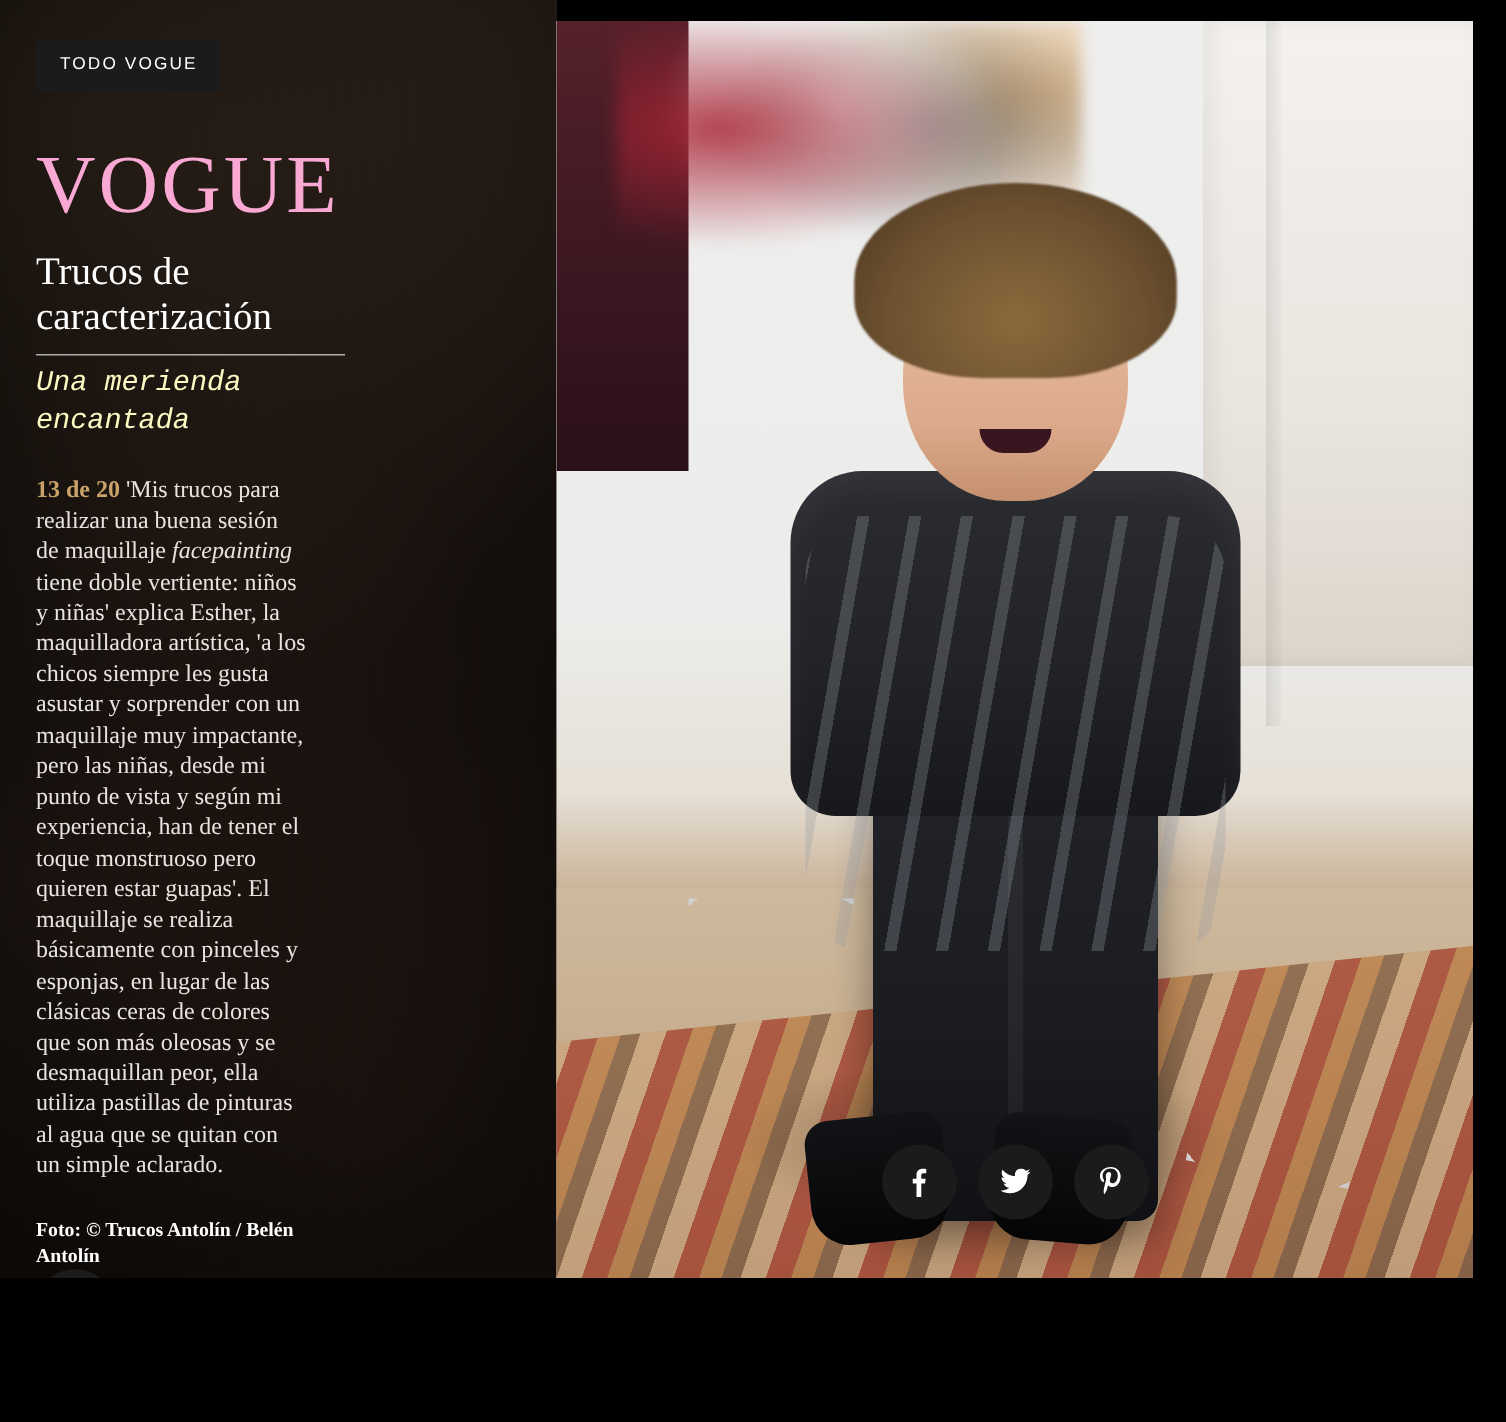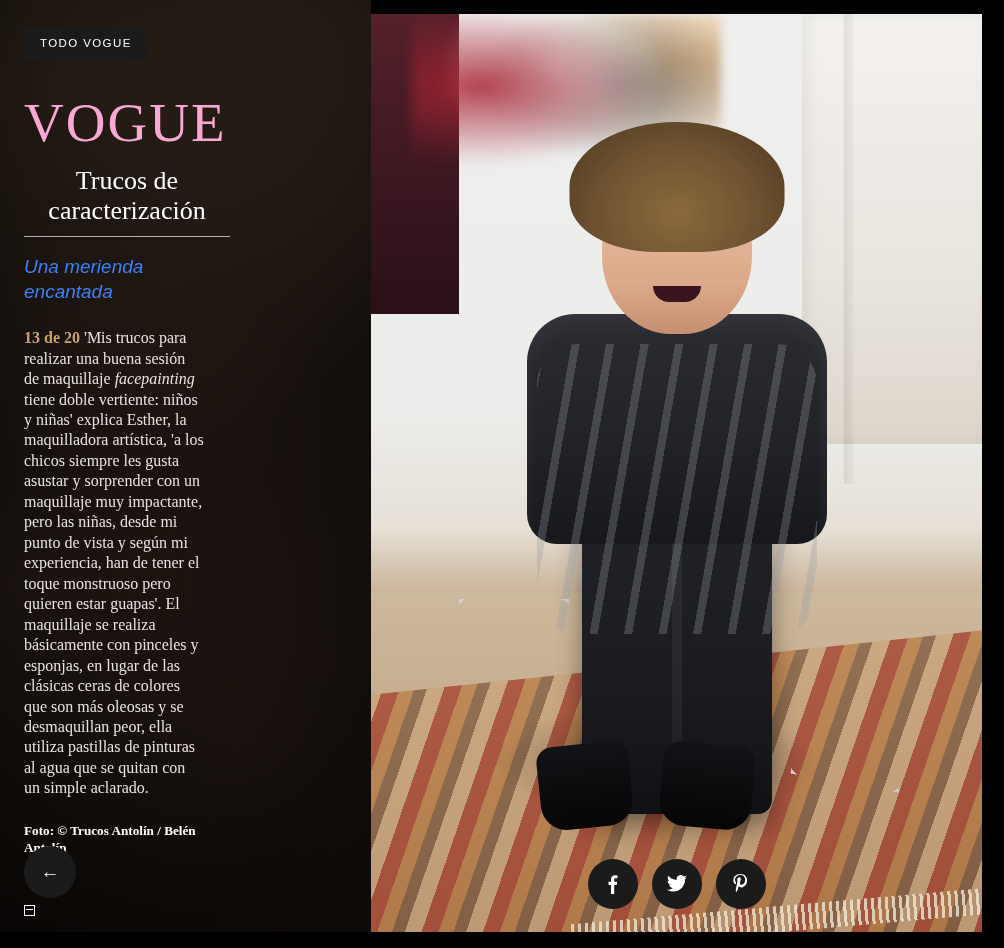--- a/index.html
+++ b/index.html
@@ -5,21 +5,21 @@
   * { box-sizing: border-box; }
   html, body {
     margin: 0; padding: 0;
     width: 1004px; height: 948px;
     overflow: hidden;
     background: #000;
     font-family: "Liberation Sans", sans-serif;
   }
   #root {
     position: relative;
-    width: 1004px; height: 948px;
+    width: 1004px; height: 852px;
     background: #000;
     overflow: hidden;
   }
 
   
   .left-panel {
     position: absolute;
     left: 0; top: 0;
     width: 371px; height: 932px;
     overflow: hidden;
@@ -76,27 +76,26 @@
     margin-top: 17px;
     color: #ffffff;
     font-family: "Liberation Serif", serif;
     font-size: 26px;
     line-height: 1.17;
     font-weight: 400;
     padding-bottom: 9px;
     border-bottom: 1px solid rgba(255,255,255,0.65);
     display: inline-block;
     max-width: 206px;
-    text-align: center;
   }
 
   .gallery-subtitle {
-    margin-top: 17px;
-    color: #3b82f6;
-    font-family: Liberation Sans, sans-serif;
+    margin-top: 6px;
+    color: #fef9c3;
+    font-family: Liberation Mono, monospace;
     font-style: italic;
     font-size: 19px;
     line-height: 1.33;
     font-weight: 400;
     max-width: 180px;
   }
 
   .caption {
     margin-top: 24px;
     width: 180px;

